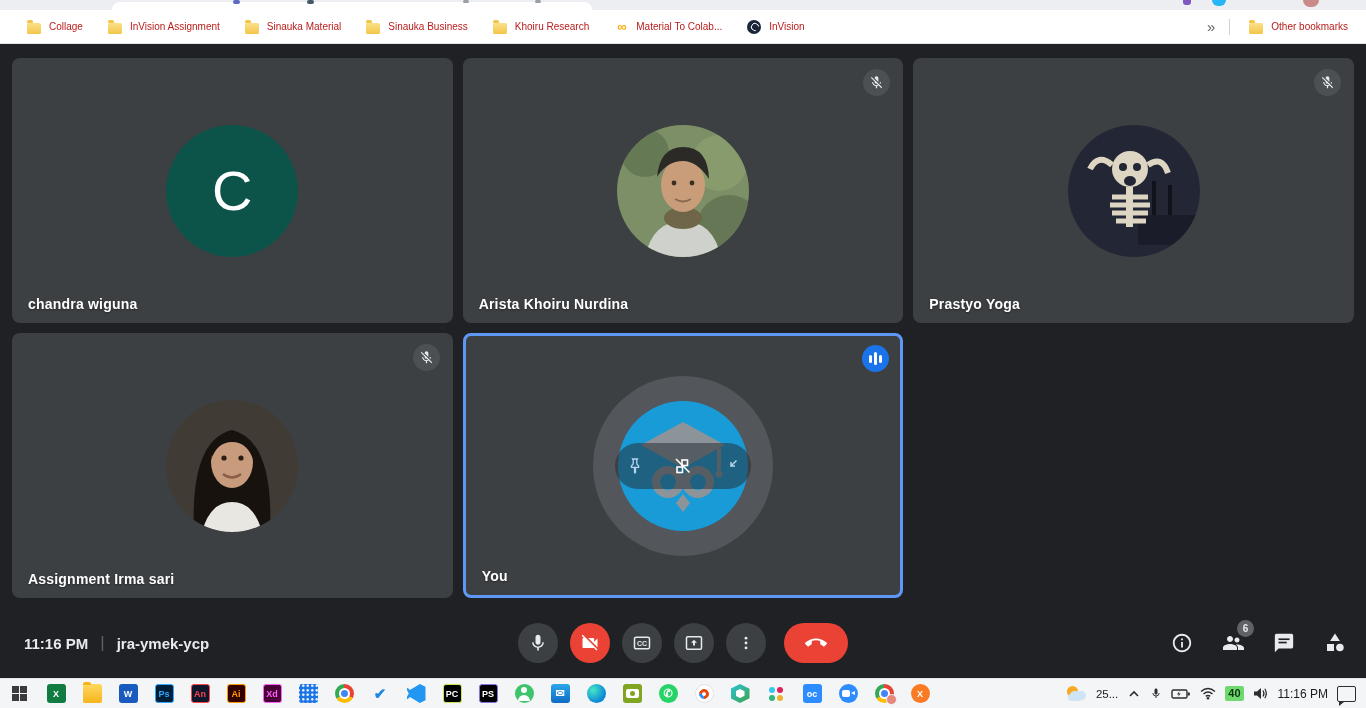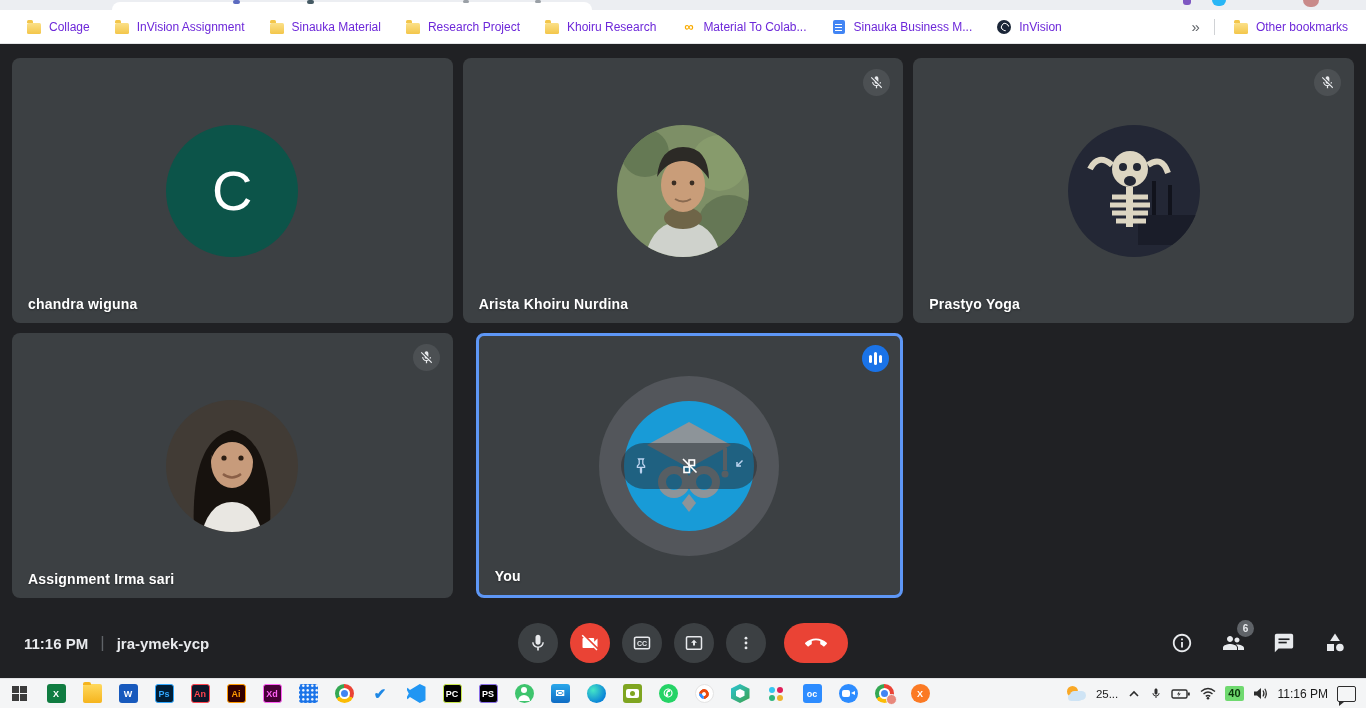--- a/index.html
+++ b/index.html
@@ -7,41 +7,41 @@
 
   
   #browser-top{position:absolute;top:0;left:0;width:1366px;height:10px;background:#eceef2;}
   #omnibox{position:absolute;left:112px;top:2px;width:480px;height:14px;background:#fff;border-radius:8px 8px 0 0;}
   .frag{position:absolute;top:0;border-radius:2px;}
 
   
   #bookmarks-bar{position:absolute;top:10px;left:0;width:1366px;height:34px;background:#ffffff;
     display:flex;align-items:center;border-bottom:1px solid #e4e6e8;box-sizing:border-box;padding-left:14px;}
   .bm{display:flex;align-items:center;gap:7px;padding:0 12px;height:24px;border-radius:12px;cursor:pointer;white-space:nowrap;}
-  .bm-label{font-size:12px;color:#6d28d9;}
+  .bm-label{font-size:10px;color:#b91c1c;}
   .bm-ico{width:16px;height:16px;display:flex;align-items:center;justify-content:center;position:relative;flex:0 0 16px;}
   .ico-folder{width:14px;height:11px;background:linear-gradient(#fbe089,#f3c64a);border-radius:1.5px;position:relative;margin-top:3px;}
   .ico-folder::before{content:"";position:absolute;top:-2.5px;left:0;width:6px;height:3px;background:#f3c64a;border-radius:1.5px 1.5px 0 0;}
   .ico-colab{color:#f9ab00;font-weight:bold;font-size:13px;letter-spacing:-1px;}
   .ico-docs{width:12px;height:14px;background:#4285f4;border-radius:2px;position:relative;}
   .ico-docs::before{content:"";position:absolute;left:2.5px;top:4px;width:7px;height:1.5px;background:#fff;box-shadow:0 3px 0 #fff,0 6px 0 #fff;}
   .ico-sheets{width:12px;height:14px;background:#0f9d58;border-radius:2px;position:relative;}
   .ico-sheets::before{content:"";position:absolute;left:2.5px;top:4px;width:7px;height:6px;border:1.2px solid #fff;}
   .ico-invision{width:14px;height:14px;border-radius:50%;background:#1b2638;position:relative;}
   .ico-invision::before{content:"";position:absolute;left:4px;top:3px;width:6px;height:6px;border:1.6px solid #fff;border-radius:50%;border-right-color:transparent;transform:rotate(35deg);}
   #bm-overflow{margin-left:auto;color:#5f6368;font-size:15px;padding:0 8px;cursor:pointer;}
   #bm-divider{width:1px;height:16px;background:#d0d2d5;margin:0 6px;}
   #other-bookmarks{margin-right:6px;}
 
   
   #meet-grid{position:absolute;top:44px;left:0;width:1366px;height:564px;background:#202124;
     padding:14px 12px 10px;box-sizing:border-box;display:grid;grid-template-columns:repeat(3,1fr);
     grid-template-rows:1fr 1fr;gap:10px;}
   .tile{position:relative;background:#3c4043;border-radius:8px;display:flex;align-items:center;justify-content:center;overflow:hidden;}
-  .tile-self{border:3px solid #5e97f6;box-sizing:border-box;margin-left:13px;}
+  .tile-self{border:3px solid #5e97f6;box-sizing:border-box;}
   .p-name{position:absolute;left:16px;bottom:11px;color:#fff;font-size:14px;font-weight:600;letter-spacing:.2px;text-shadow:0 1px 2px rgba(0,0,0,.4);}
   .mute-badge{position:absolute;top:11px;right:13px;width:27px;height:27px;border-radius:50%;
     background:rgba(95,99,104,.45);display:flex;align-items:center;justify-content:center;}
   .audio-badge{position:absolute;top:9px;right:11px;width:27px;height:27px;border-radius:50%;
     background:#1a73e8;display:flex;align-items:center;justify-content:center;gap:2px;}
   .audio-badge i{display:block;width:3px;border-radius:2px;background:#fff;}
   .audio-badge i:nth-child(1){height:8px}.audio-badge i:nth-child(2){height:13px}.audio-badge i:nth-child(3){height:8px}
   .avatar-letter{width:132px;height:132px;border-radius:50%;background:#0c5449;display:flex;align-items:center;justify-content:center;
     color:#fff;font-size:56px;font-weight:400;}
   .ring{width:180px;height:180px;border-radius:50%;background:#53565b;display:flex;align-items:center;justify-content:center;position:relative;}
@@ -141,39 +141,33 @@
       <div class="bm">
         <span class="bm-ico">
           <span class="ico-folder"></span>
         </span>
         <span class="bm-label">Sinauka Material</span>
       </div>
       <div class="bm">
         <span class="bm-ico">
           <span class="ico-folder"></span>
         </span>
-        <span class="bm-label">Research Project</span>
+        <span class="bm-label">Sinauka Business</span>
       </div>
       <div class="bm">
         <span class="bm-ico">
           <span class="ico-folder"></span>
         </span>
         <span class="bm-label">Khoiru Research</span>
       </div>
       <div class="bm">
         <span class="bm-ico">
           <span class="ico-colab">∞</span>
         </span>
         <span class="bm-label">Material To Colab...</span>
-      </div>
-      <div class="bm">
-        <span class="bm-ico">
-          <span class="ico-docs"></span>
-        </span>
-        <span class="bm-label">Sinauka Business M...</span>
       </div>
       <div class="bm">
         <span class="bm-ico">
           <span class="ico-invision"></span>
         </span>
         <span class="bm-label">InVision</span>
       </div>
     </div>
   <div id="bm-overflow">»</div>
   <div id="bm-divider"></div>

